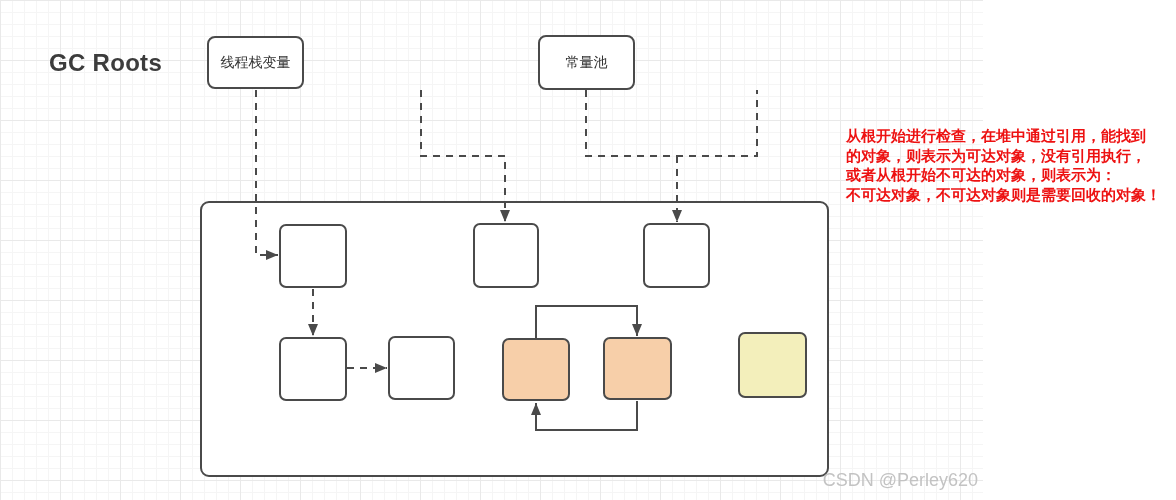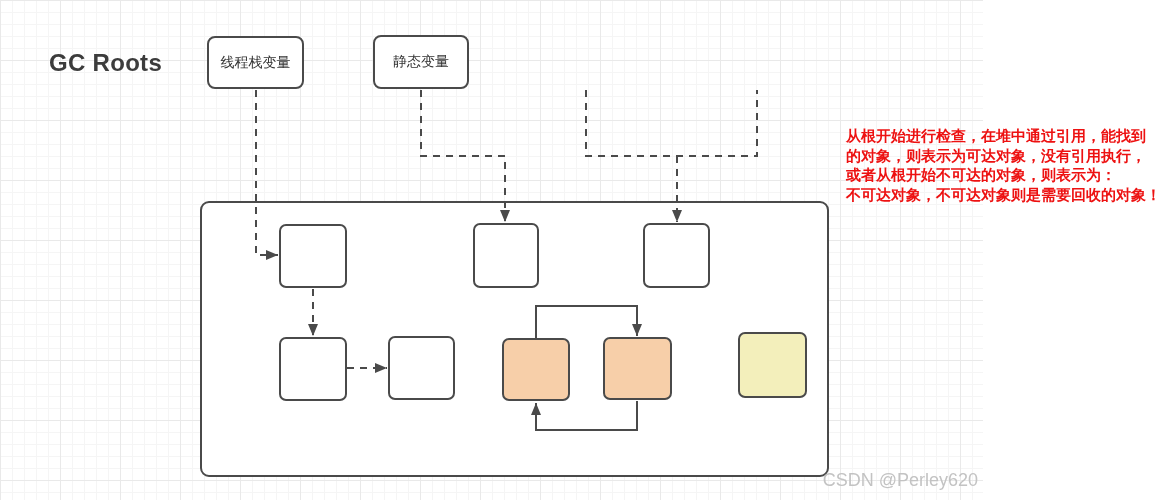--- a/index.html
+++ b/index.html
@@ -106,22 +106,22 @@
 </head>
 <body>
 
 <div id="canvas">
 
   <div class="page-title">GC Roots</div>
 
   <div class="root-node" id="root-thread-stack">
     <span>线程栈变量</span>
   </div>
-  <div class="root-node" id="root-static-var">
-    <span>静态变量</span>
+  <div class="root-node" id="root-constant-pool">
+    <span>常量池</span>
   </div>
 
   <div id="heap-container"></div>
 
   <div class="obj" id="obj-a"></div>
   <div class="obj" id="obj-b"></div>
   <div class="obj" id="obj-c"></div>
   <div class="obj" id="obj-d"></div>
   <div class="obj" id="obj-e"></div>
   <div class="obj orange" id="obj-f"></div>

